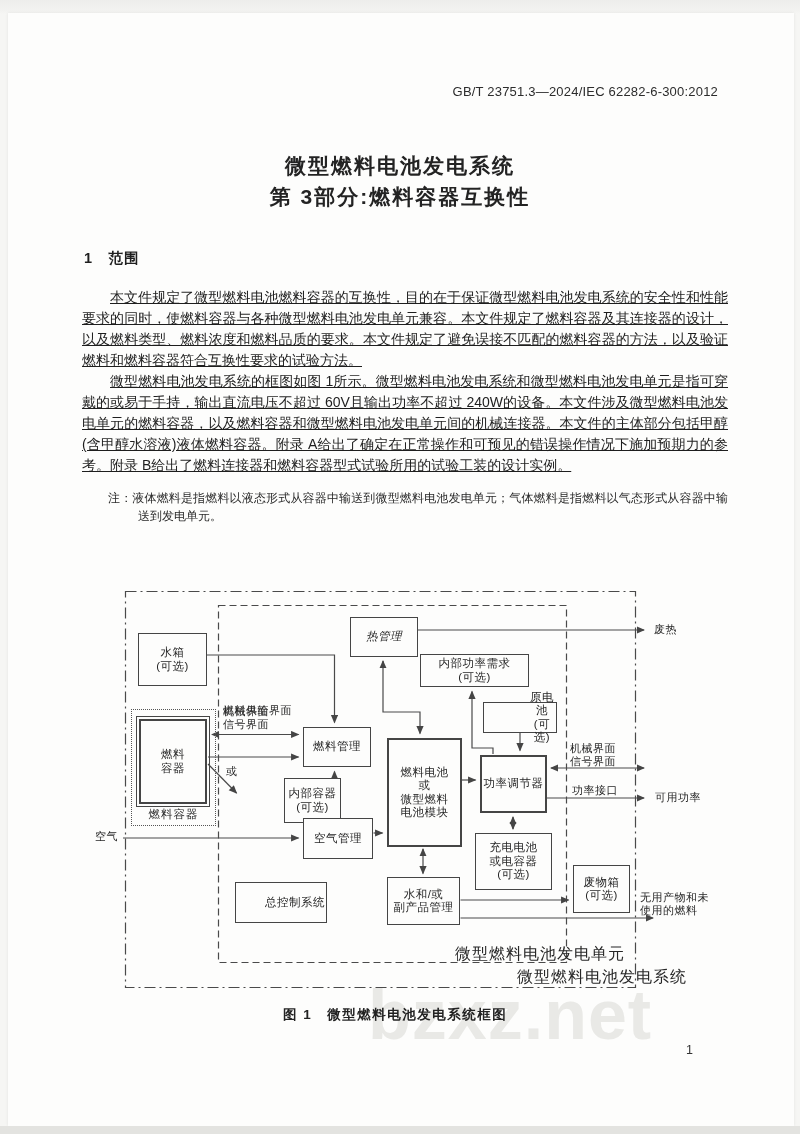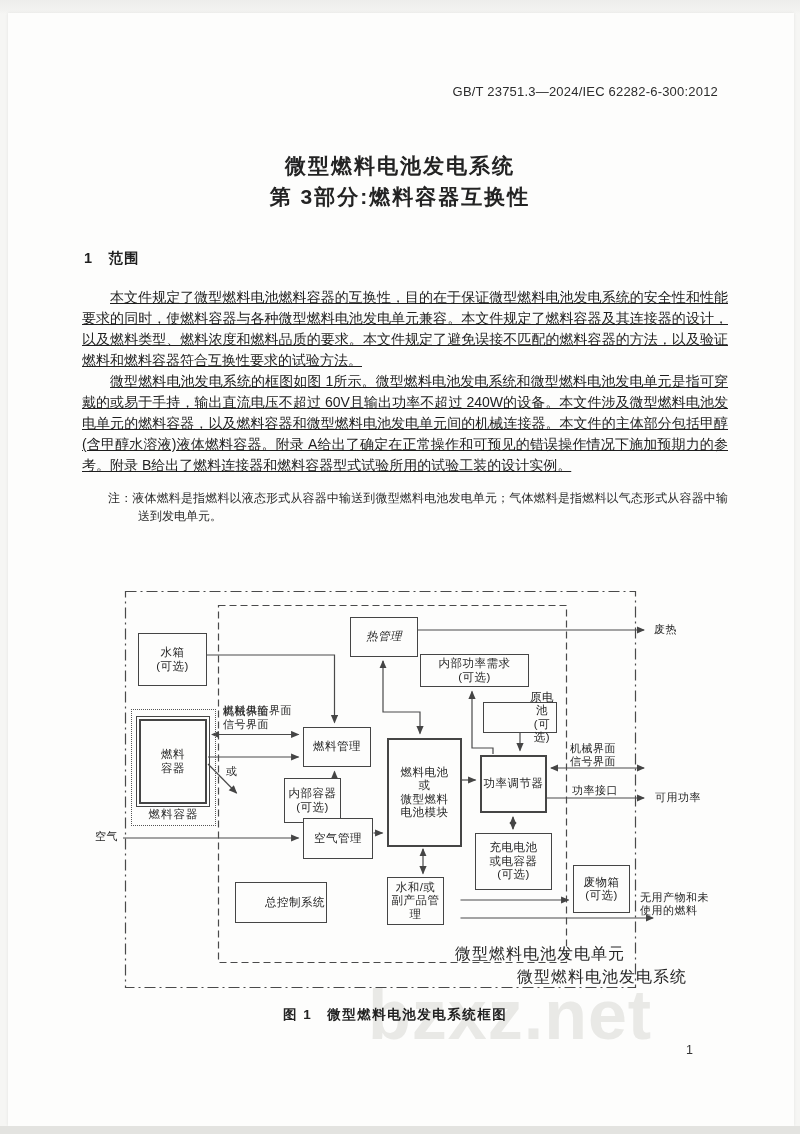--- a/index.html
+++ b/index.html
@@ -102,21 +102,21 @@
   <div class="node thick" style="left:387px;top:738px;width:75px;height:109px;">燃料电池
 或
 微型燃料
 电池模块</div>
   <div class="node thick" style="left:480px;top:755px;width:67px;height:58px;">功率调节器</div>
   <div class="node" style="left:475px;top:833px;width:77px;height:57px;">充电电池
 或电容器
 (可选)</div>
   <div class="node" style="left:303px;top:818px;width:70px;height:41px;">空气管理</div>
   <div class="node" style="left:235px;top:882px;width:92px;height:41px;padding-left:28px;">总控制系统</div>
-  <div class="node" style="left:387px;top:877px;width:57px;height:48px;">水和/或
+  <div class="node" style="left:387px;top:877px;width:73px;height:48px;">水和/或
 副产品管理</div>
   <div class="node" style="left:573px;top:865px;width:57px;height:48px;">废物箱
 (可选)</div>
 
   <div class="elabel" style="left:223px;top:705px;">机械界面
 信号界面</div>
   <div class="elabel" style="left:223px;top:704px;">燃料供给界面</div>
   <div class="elabel" style="left:226px;top:765px;">或</div>
   <div class="elabel" style="left:95px;top:830px;">空气</div>
   <div class="elabel" style="left:570px;top:742px;">机械界面

